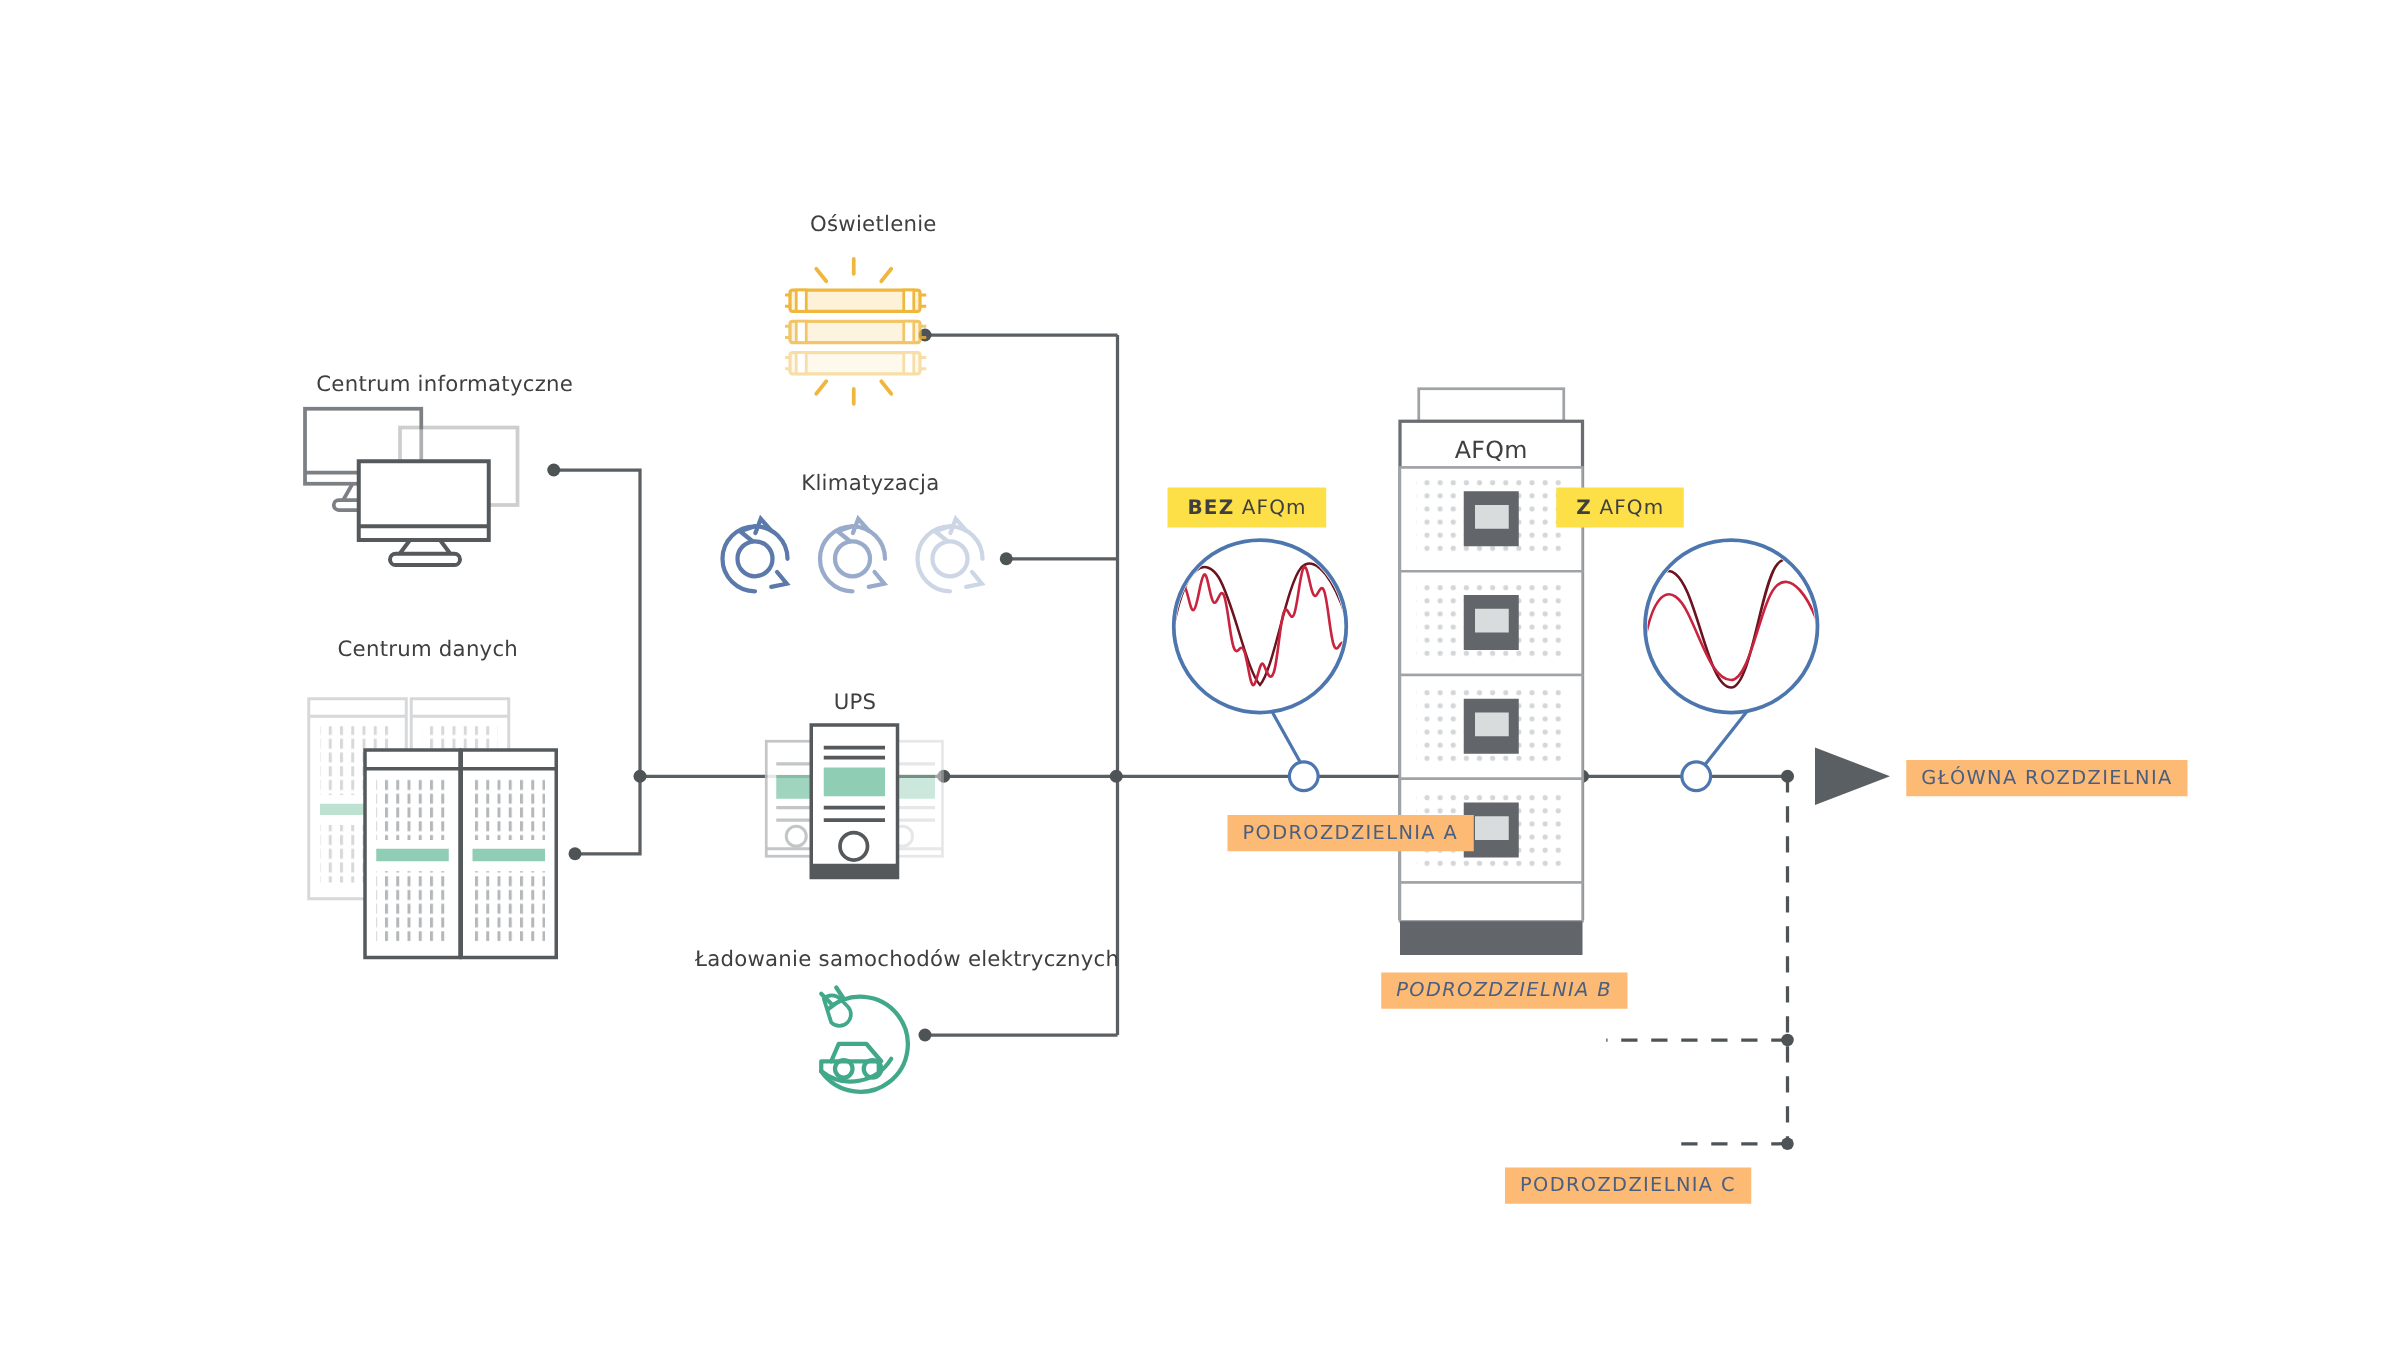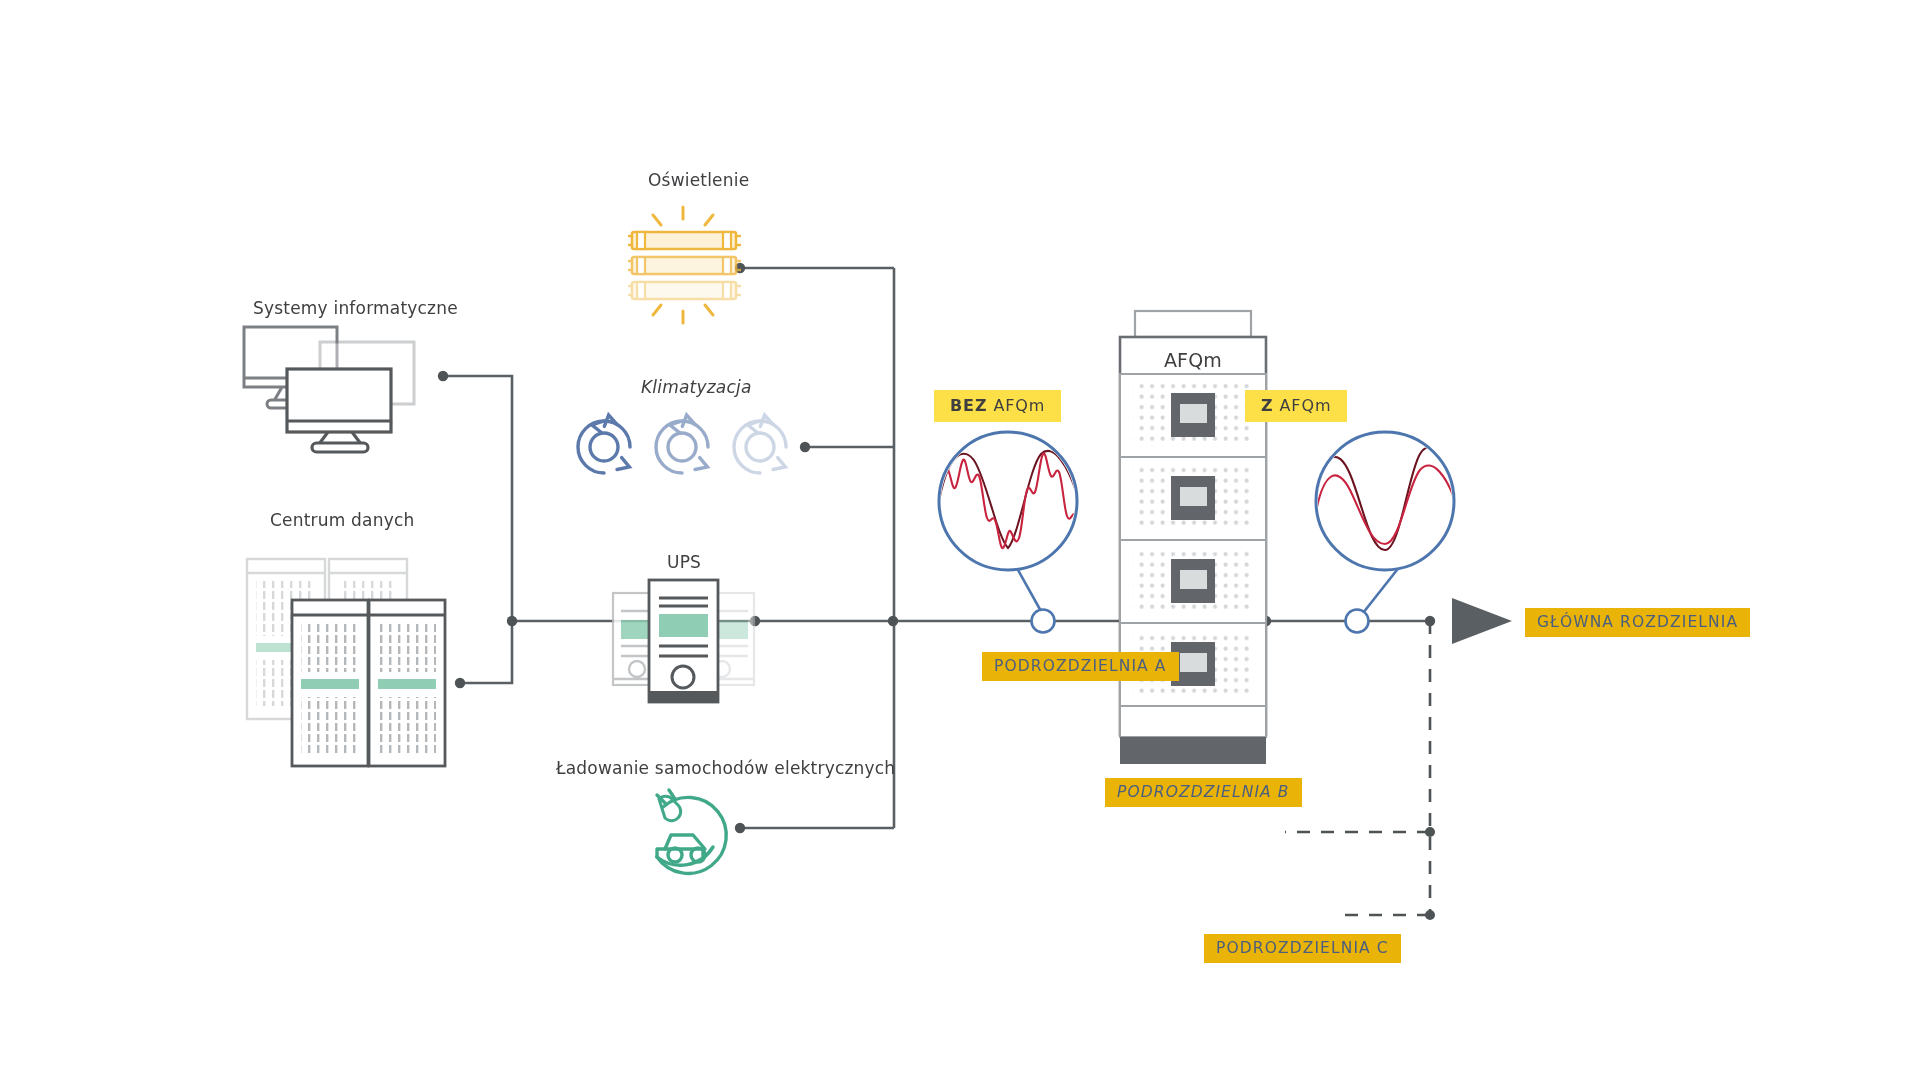--- a/index.html
+++ b/index.html
@@ -40,21 +40,21 @@
     font-family: "DejaVu Sans", "Liberation Sans", sans-serif;
   }
   .chip-gray {
     background: #fde047;
     color: #3f3f42;
     letter-spacing: .9px;
     font-size: 16px;
     padding: 6px 16px 7px 16px;
   }
   .chip-gray b { font-weight: 700; }
-  .chip-blue { background:#eab308; color:#4a5f80; }
+  .chip-blue { background:#fdba74; color:#4a5f80; }
 
   svg { display:block; overflow: visible; }
 </style>
 </head>
 <body>
 
 <div id="stage">
 
   <svg class="abs" style="left:0;top:0;width:1920px;height:1080px;">
     <g fill="none" stroke="#5a5f63" stroke-width="2.6" stroke-linecap="butt">
@@ -151,21 +151,21 @@
       <rect x="103" y="77" width="8" height="17" fill="#ffffff" stroke="#efb73e" stroke-width="2.2"></rect>
       <g stroke="#efb73e" stroke-width="2.4">
           <line x1="8" y1="81" x2="13" y2="81"></line>
           <line x1="8" y1="90" x2="13" y2="90"></line>
       <line x1="115" y1="81" x2="121" y2="81"></line>
           <line x1="115" y1="90" x2="121" y2="90"></line>
         </g>
     </g>
   </svg>
 
-  <div class="abs lbl" style="left:641px;top:377px;font-style:italic;">Klimatyzacja</div>
+  <div class="abs lbl" style="left:641px;top:377px;">Klimatyzacja</div>
   <svg class="abs" style="left:560px;top:403px;width:245px;height:88px;">
     <g fill="none" stroke-width="3.4" stroke-linecap="round">
       <g stroke="#5b79ab" opacity="1" transform="translate(4,4)">
         <path d="M66 40 A26 26 0 1 0 40 66" stroke-width="3.4"></path>
         <path d="M40 14 l-12 4 l10 8"></path>
         <path d="M14 40 l-4 12 l12 -2" transform="rotate(120 40 40)"></path>
         <path d="M14 40 l-4 12 l12 -2" transform="rotate(240 40 40)"></path>
         <circle cx="40" cy="40" r="14"></circle>
       </g>
       <g stroke="#5b79ab" opacity=".62" transform="translate(82,4)">
@@ -233,21 +233,21 @@
       <path d="M22 72 A38 38 0 0 0 78 62"></path>
       <path d="M30 18 l-8 -8 M40 14 l-6 -9"></path>
       <path d="M24 14 a9 9 0 0 1 13 0 l6 6 a9 9 0 0 1 -13 13 z" stroke-width="3"></path>
       <path d="M22 72 l0 -8 l14 0 M22 64 l46 0 l0 8"></path>
       <path d="M30 64 l6 -14 l22 0 l12 14"></path>
       <circle cx="40" cy="70" r="7"></circle>
       <circle cx="63" cy="70" r="7"></circle>
     </g>
   </svg>
 
-  <div class="abs lbl" style="left:253px;top:298px;">Systemy informatyczne</div>
+  <div class="abs lbl" style="left:253px;top:298px;">Centrum informatyczne</div>
   <svg class="abs" style="left:242px;top:325px;width:200px;height:130px;">
 
     <g>
       <rect x="2" y="2" width="93" height="60" fill="#ffffff" stroke="#7c8084" stroke-width="3"></rect>
       <line x1="2" y1="53" x2="95" y2="53" stroke="#7c8084" stroke-width="3"></line>
       <path d="M40 62 l-8 14 M57 62 l8 14" stroke="#7c8084" stroke-width="3"></path>
       <rect x="25" y="75" width="47" height="8" rx="4" fill="#ffffff" stroke="#7c8084" stroke-width="3"></rect>
     </g>
 
     <g opacity=".38">

